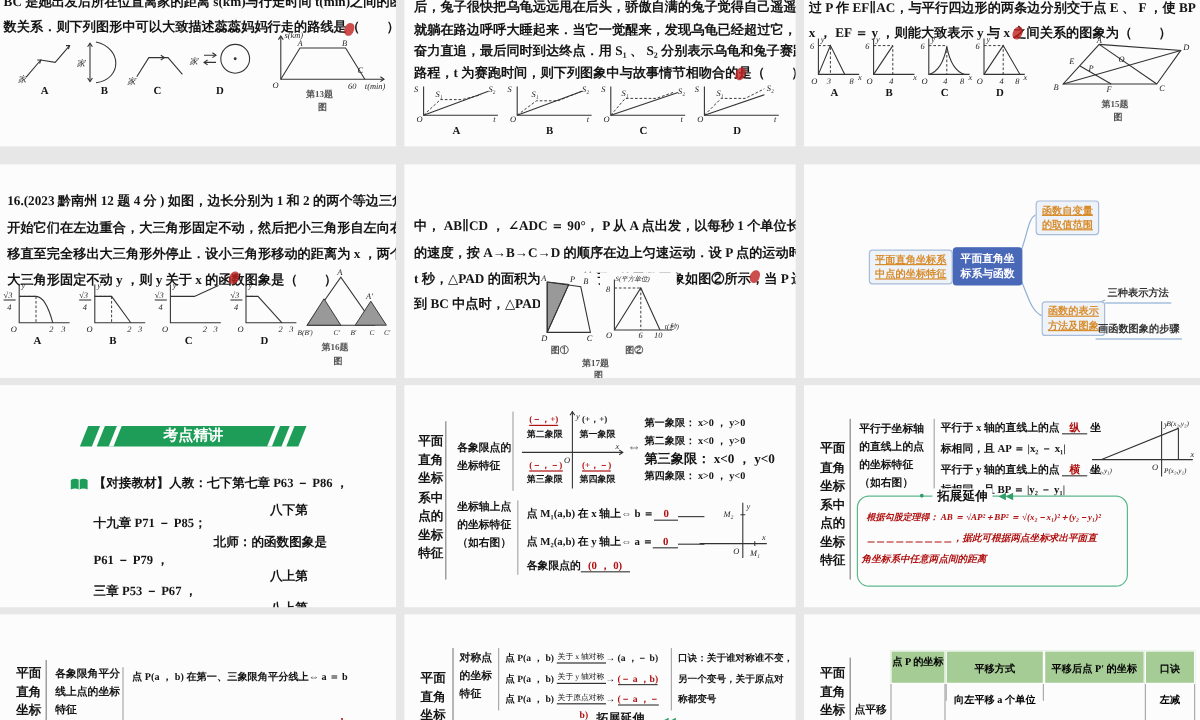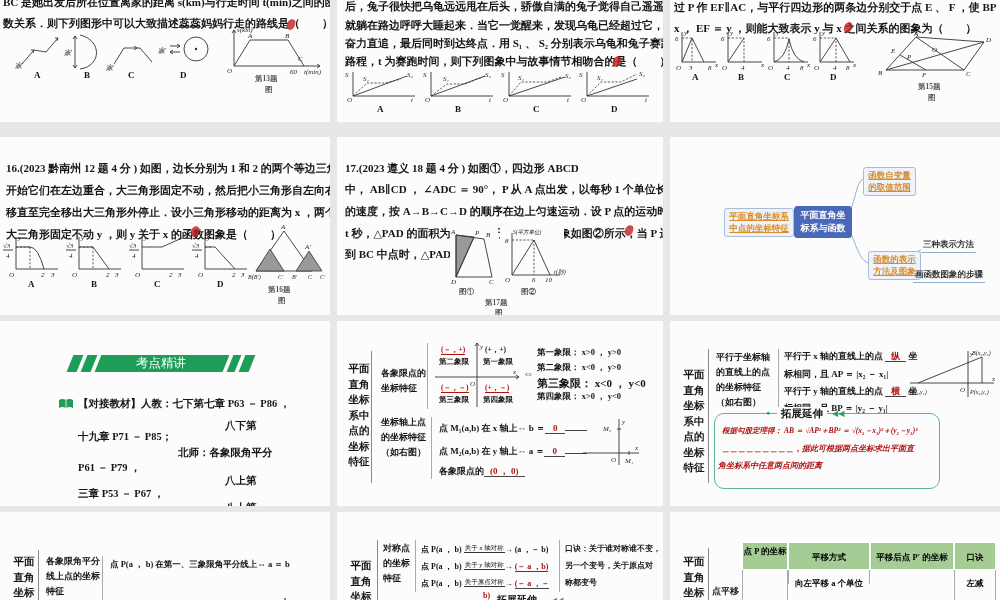--- a/index.html
+++ b/index.html
@@ -284,21 +284,20 @@
     <text x="30" y="58" style="font-size:6px">C′</text>
     <text x="44" y="58" style="font-size:6px">B′</text>
     <text x="60" y="58" style="font-size:6px">C</text>
     <text x="72" y="58" style="font-size:6px">C′</text>
   </svg>
   <div class="t xs gray" style="left:268px;top:148px">第16题</div>
   <div class="t xs gray" style="left:278px;top:159px">图</div>
 </div>
 
 <div class="sl" style="left:337px;top:137px;width:326px;height:178px">
-  <div class="t" style="left:8px;top:25px">17.(2023 遵义 18 题 4 分 ) 如图①，四边形 ABCD</div>
   <div class="t" style="left:8px;top:46px">中， AB∥CD ， ∠ADC ＝ 90°， P 从 A 点出发，以每秒 1 个单位长度</div>
   <div class="t" style="left:8px;top:68px">的速度，按 A→B→C→D 的顺序在边上匀速运动．设 P 点的运动时间为</div>
   <div class="t" style="left:8px;top:90px">t 秒，△PAD 的面积为 S ， S 关于 t 的函数图象如图②所示，当 P 运动</div>
   <div class="t" style="left:8px;top:111px">到 BC 中点时，△PAD 的面积为</div>
   <div class="mark" style="left:288px;top:88px"></div>
 
   <svg style="left:113px;top:90px" width="48" height="58">
     <rect x="0" y="0" width="48" height="58" fill="#fcfcfc"></rect>
     <path class="fillg" d="M6,8 L24,10 L6,50 Z"></path>
     <path class="ln" d="M6,8 L6,50 L42,50 L34,12 Z"></path>
@@ -343,30 +342,30 @@
   <div class="leaf" style="left:243px;top:132px">画函数图象的步骤</div>
 </div>
 
 <div class="sl" style="left:0;top:321px;width:330px;height:185px">
   <div style="position:absolute;left:70px;top:34px;width:182px;height:17px">
     <div class="skew" style="left:0;top:0;width:10px;height:17px;background:#1d9d57"></div>
     <div class="skew" style="left:14px;top:0;width:154px;height:17px;background:#1d9d57"></div>
     <div class="skew" style="left:24px;top:0;width:4px;height:17px;background:#fcfcfc"></div>
     <div class="skew" style="left:156px;top:0;width:4px;height:17px;background:#fcfcfc"></div>
     <div class="skew" style="left:172px;top:0;width:10px;height:17px;background:#1d9d57"></div>
-    <div class="t" style="left:0;width:182px;text-align:center;top:1px;color:#fff;font-size:12.5px;font-weight:400;font-family:'Liberation Sans',sans-serif">考点精讲</div>
+    <div class="t" style="left:0;width:182px;text-align:center;top:1px;color:#fff;font-size:12.5px;font-weight:700;font-family:'Liberation Sans',sans-serif">考点精讲</div>
   </div>
   <svg style="left:58px;top:77px" width="16" height="13">
     <path d="M1,2 Q4.5,0 8,2 Q11.5,0 15,2 V10 Q11.5,8 8,10 Q4.5,8 1,10 Z" fill="#1d9d57"></path>
     <path d="M8,2 V10" stroke="#fff" stroke-width="0.8"></path>
   </svg>
   <div class="t" style="left:78px;top:77px;font-size:10.5px">【对接教材】人教：七下第七章 P63 － P86 ，</div>
   <div class="t" style="left:225px;top:99px;font-size:10.5px">八下第</div>
   <div class="t" style="left:78px;top:110px;font-size:10.5px">十九章 P71 － P85；</div>
-  <div class="t" style="left:178px;top:126px;font-size:10.5px">北师：各象限角平分</div>
+  <div class="t" style="left:178px;top:126px;font-size:10.5px">北师：的函数图象是</div>
   <div class="t" style="left:78px;top:141px;font-size:10.5px">P61 － P79 ，</div>
   <div class="t" style="left:225px;top:154px;font-size:10.5px">八上第</div>
   <div class="t" style="left:78px;top:167px;font-size:10.5px">三章 P53 － P67 ，</div>
   <div class="t" style="left:225px;top:181px;font-size:10.5px">八上第</div>
 </div>
 
 <div class="sl" style="left:337px;top:321px;width:326px;height:185px">
   <div class="t vert" style="left:10px;top:40px">平面直角坐标系中点的坐标特征</div>
   <div class="vline" style="left:34px;top:30px;height:132px"></div>
 

